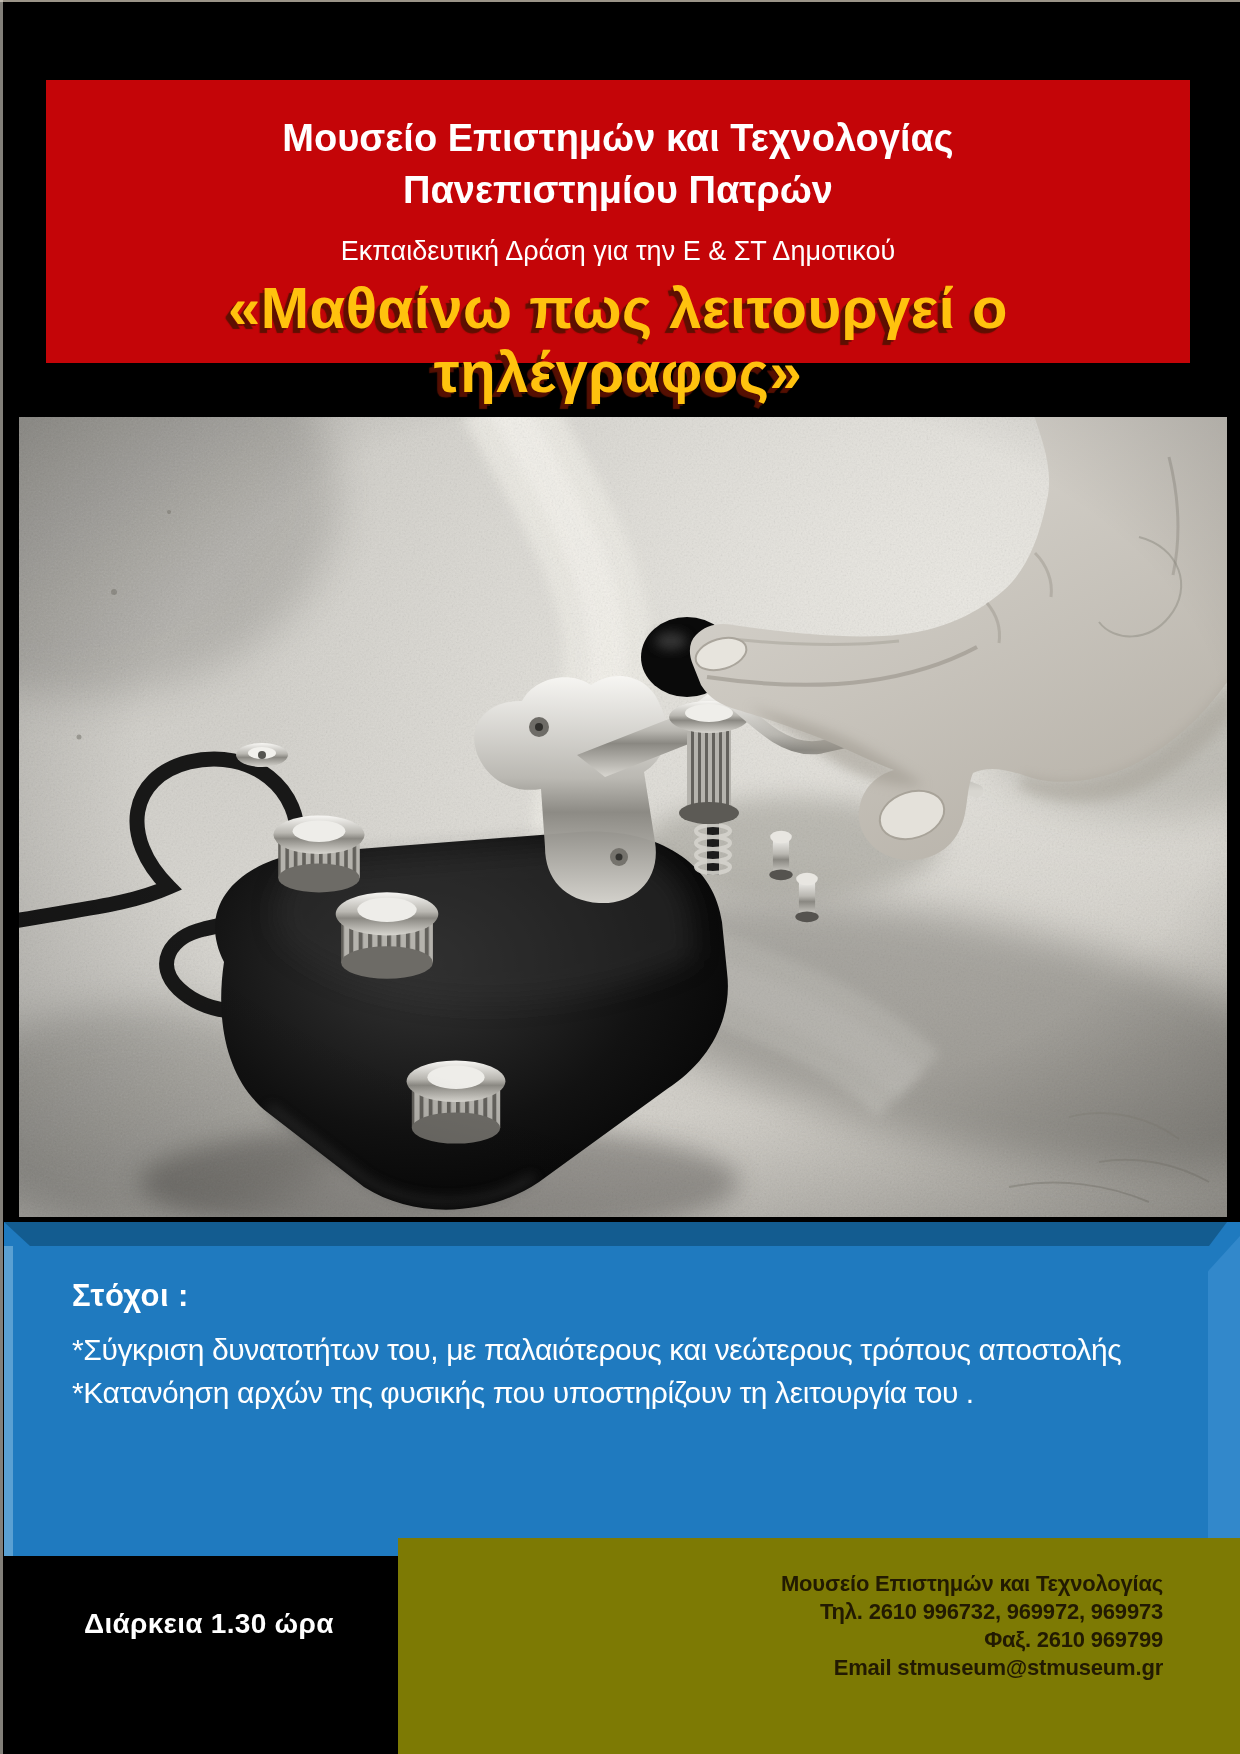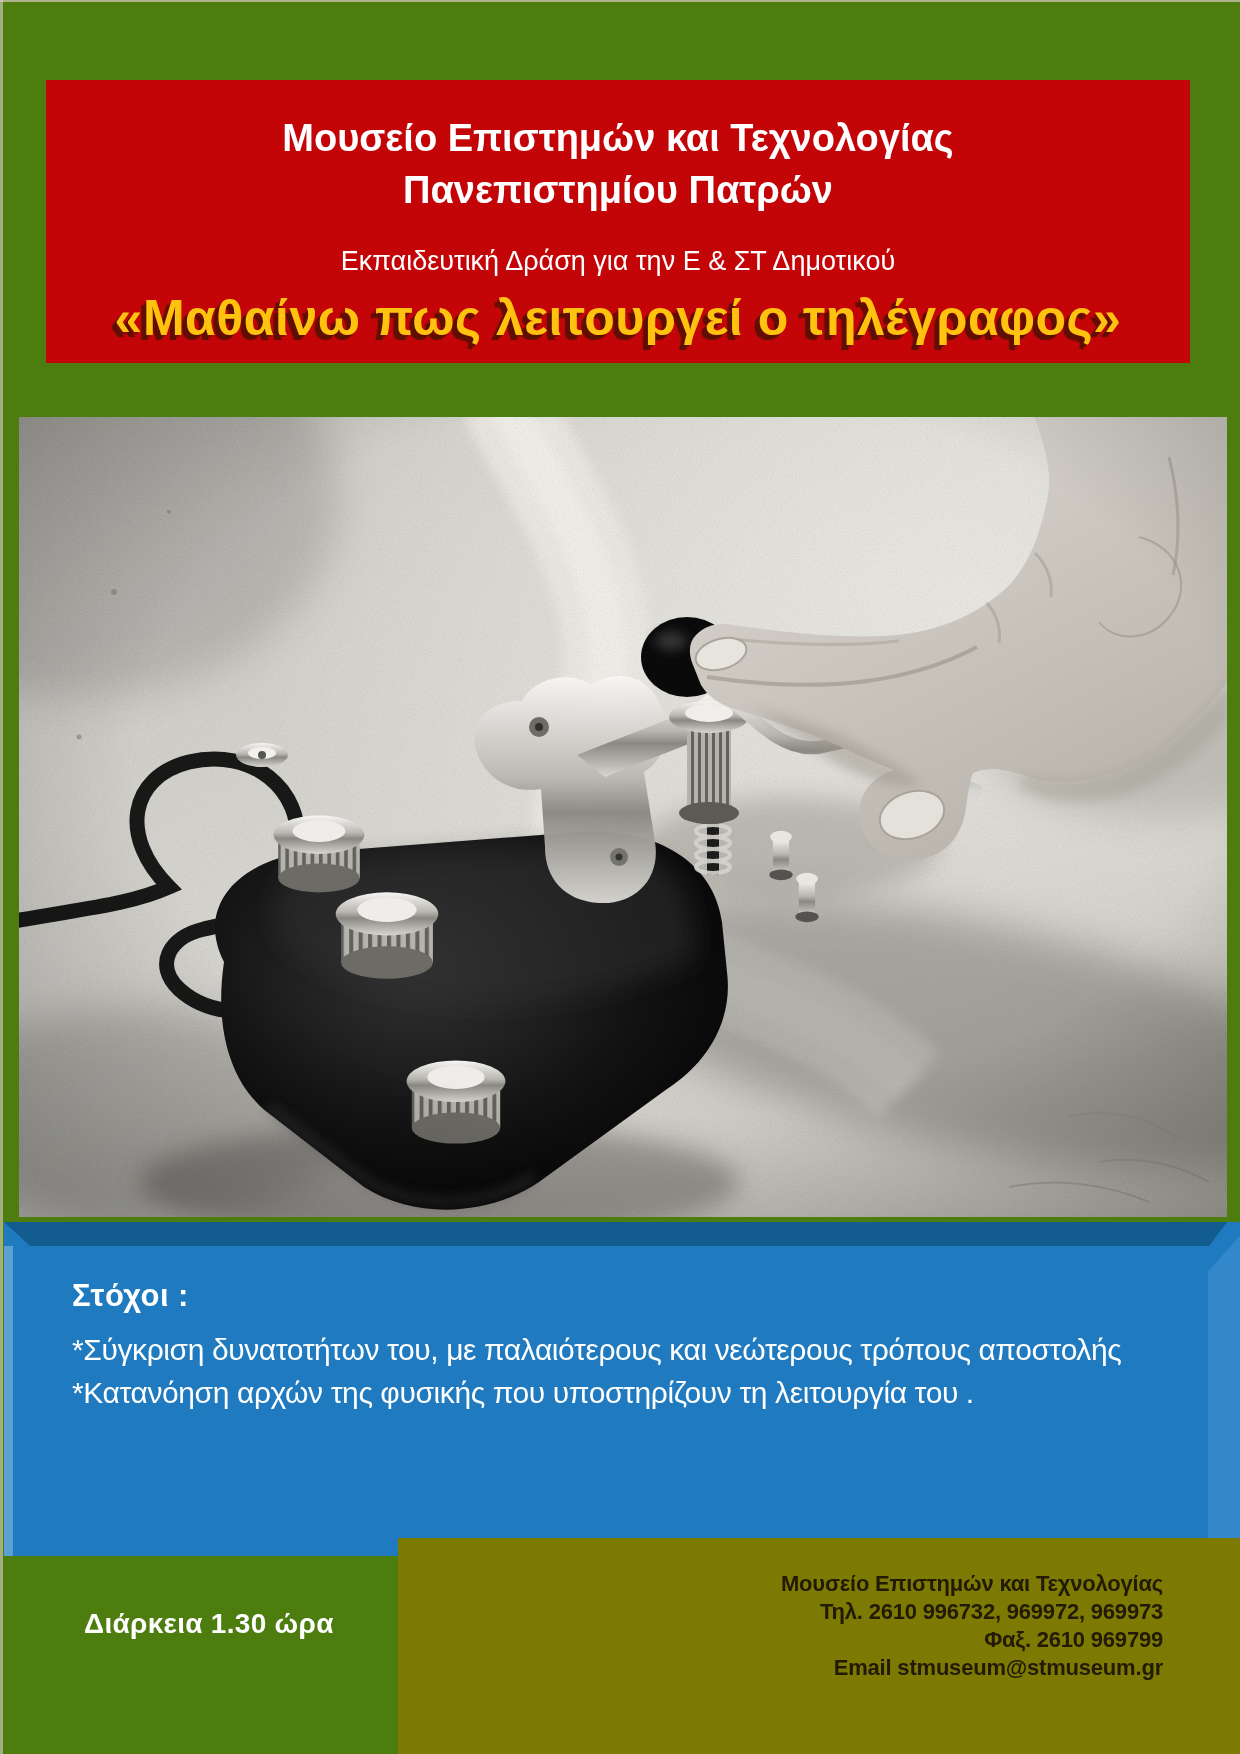--- a/index.html
+++ b/index.html
@@ -11,23 +11,23 @@
   .edge-top{position:absolute;left:0;top:0;width:100%;height:2px;background:#cfc5b6;opacity:.75;}
   .edge-left{position:absolute;left:0;top:0;width:3px;height:100%;background:#d8d3c9;opacity:.6;}
 
   
   .header{
     position:absolute;left:46px;top:80px;width:1144px;height:283px;
     background:#c40508;text-align:center;
   }
   .h-line{color:#ffffff;font-weight:bold;font-size:38px;line-height:52px;}
   .h-line.first{padding-top:32px;}
-  .h-sub{color:#ffffff;font-size:27px;line-height:42px;margin-top:24px;font-weight:normal;}
+  .h-sub{color:#ffffff;font-size:27px;line-height:42px;margin-top:14px;font-weight:normal;}
   .h-slogan{
-    color:#ffc20e;font-weight:bold;font-size:50px;line-height:64px;margin-top:4px;
+    color:#ffc20e;font-weight:bold;font-size:58px;line-height:64px;margin-top:4px;
     letter-spacing:.5px;
     text-shadow:-5px 5px 1px rgba(88,16,2,.95), -2px 2px 0 rgba(88,16,2,.6);
   }
 
   
   .photo{
     position:absolute;left:19px;top:417px;width:1208px;height:800px;
     background:#cfcdc7;overflow:hidden;
   }
   .photo svg{display:block;}
@@ -54,21 +54,21 @@
     color:#221a02;font-weight:bold;font-size:22px;line-height:28px;letter-spacing:-.2px;
   }
   .duration{
     position:absolute;left:84px;top:1608px;color:#ffffff;font-weight:bold;font-size:28px;
     letter-spacing:.3px;
   }
 </style>
 </head>
 <body>
 
-<div class="page" style="background-color: #4d7c0f;">
+<div class="page" style="background-color: #000000;">
   <div class="edge-top"></div>
   <div class="edge-left"></div>
 
   <div class="header" style="background-color: rgb(196, 5, 8);">
     <div class="h-line first">Μουσείο Επιστημών και Τεχνολογίας</div>
     <div class="h-line">Πανεπιστημίου Πατρών</div>
     <div class="h-sub">Εκπαιδευτική Δράση για την Ε &amp; ΣΤ Δημοτικού</div>
     <div class="h-slogan">«Μαθαίνω πως λειτουργεί ο τηλέγραφος»</div>
   </div>
 

